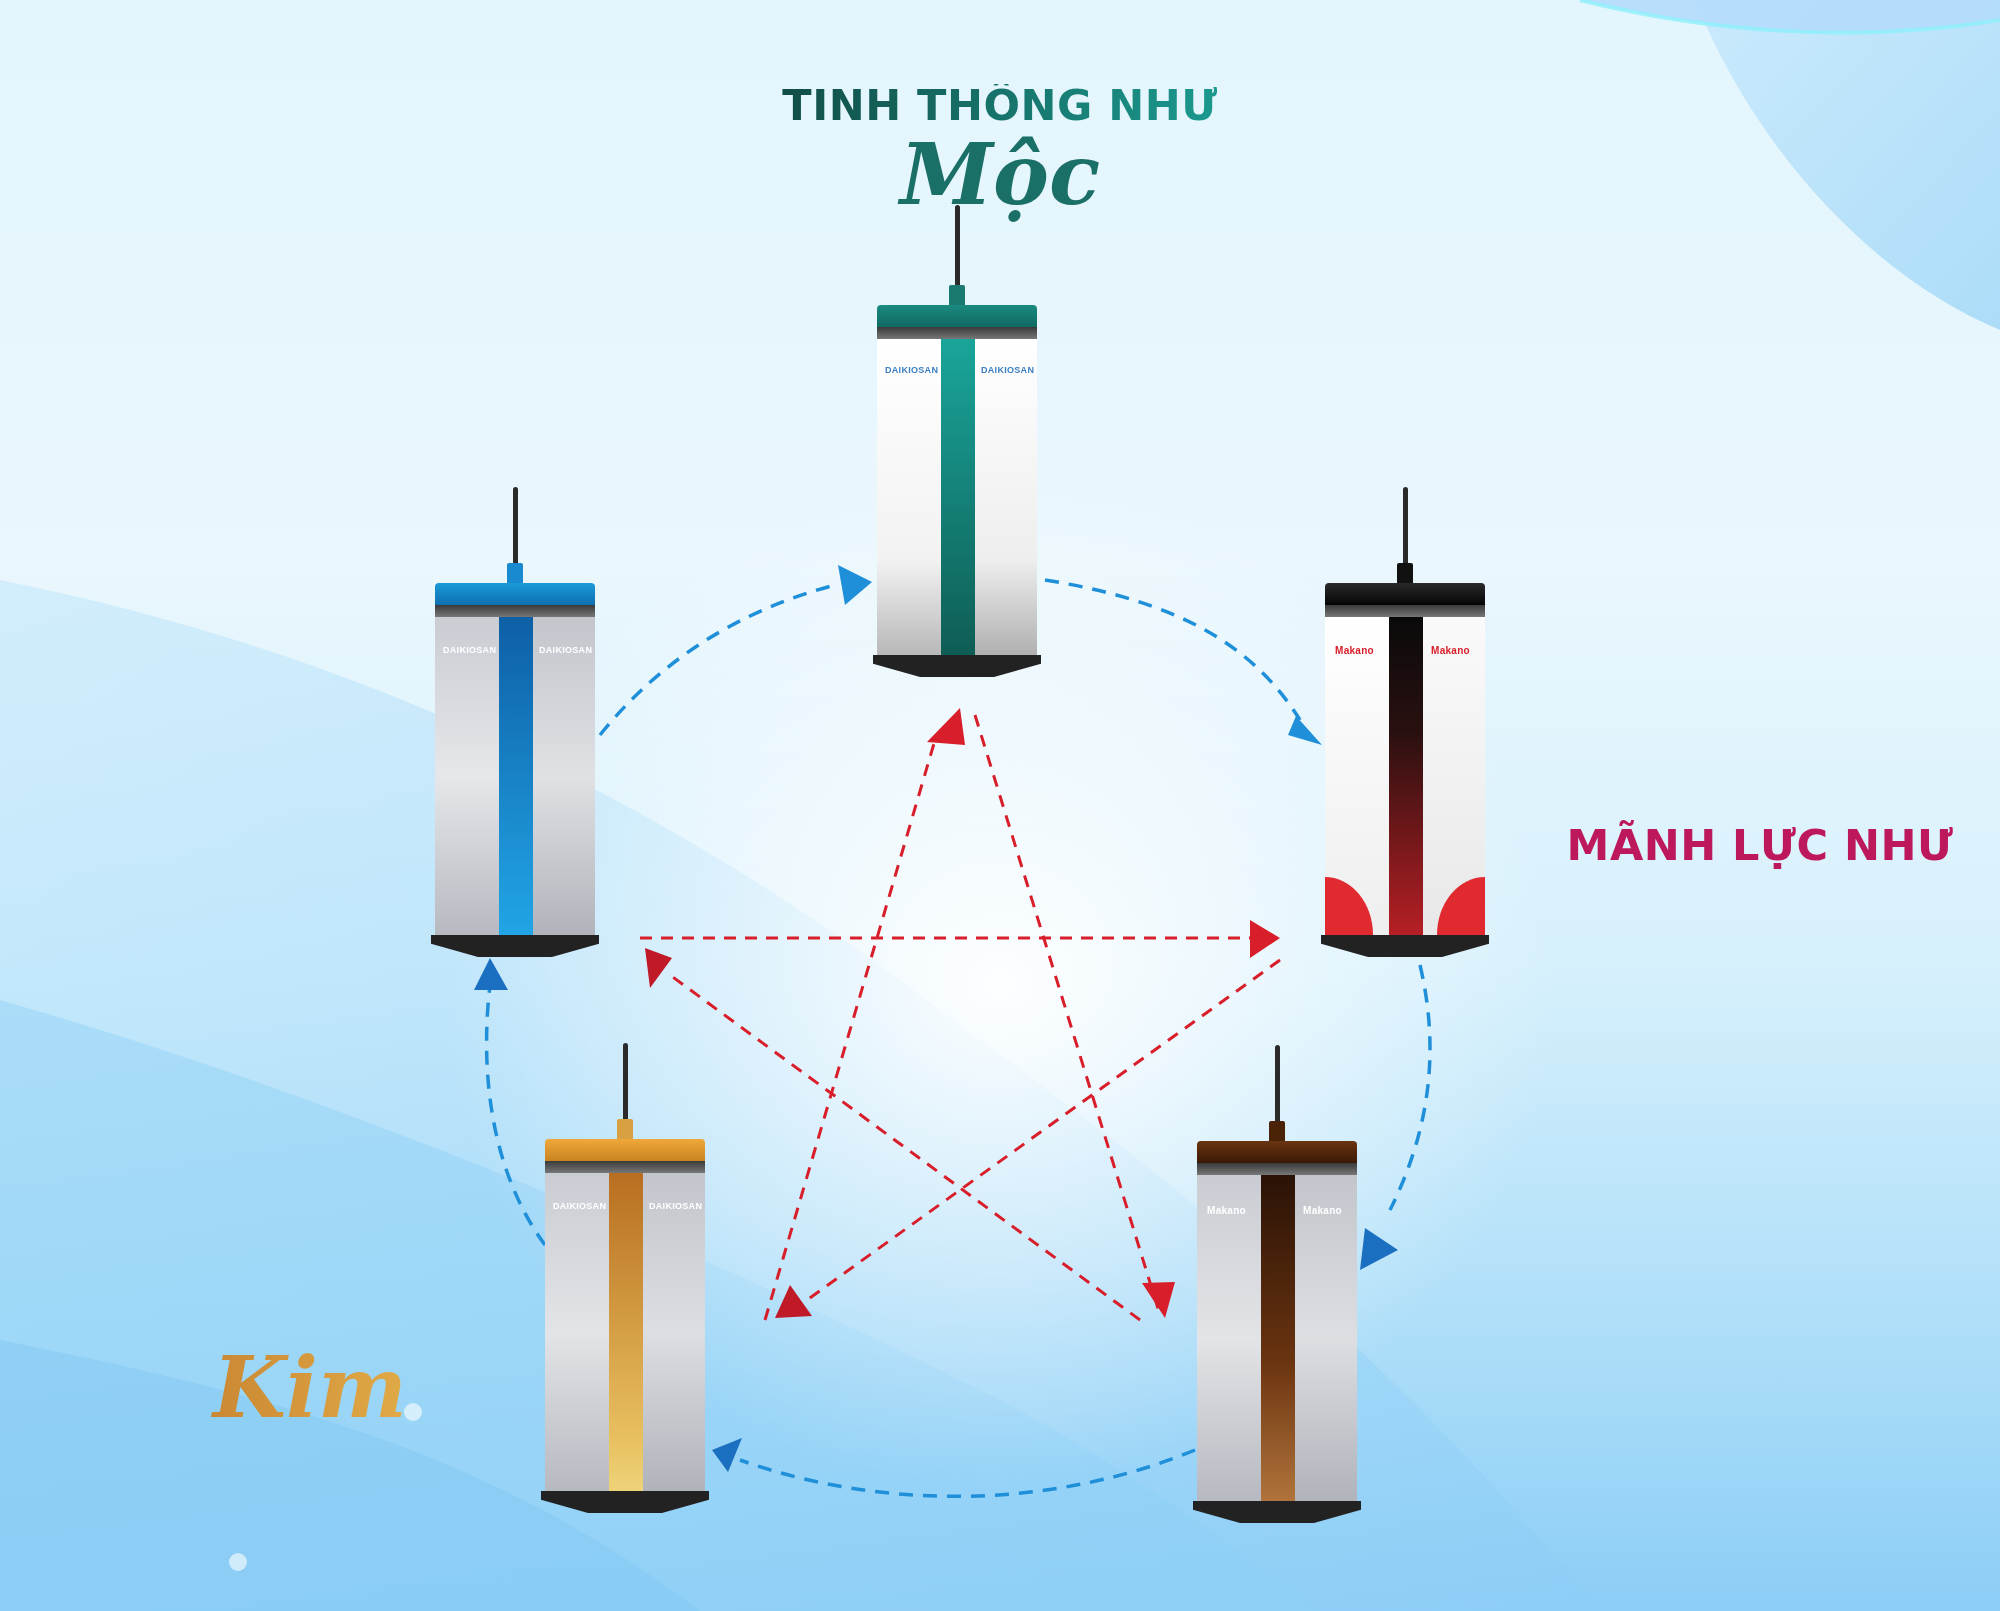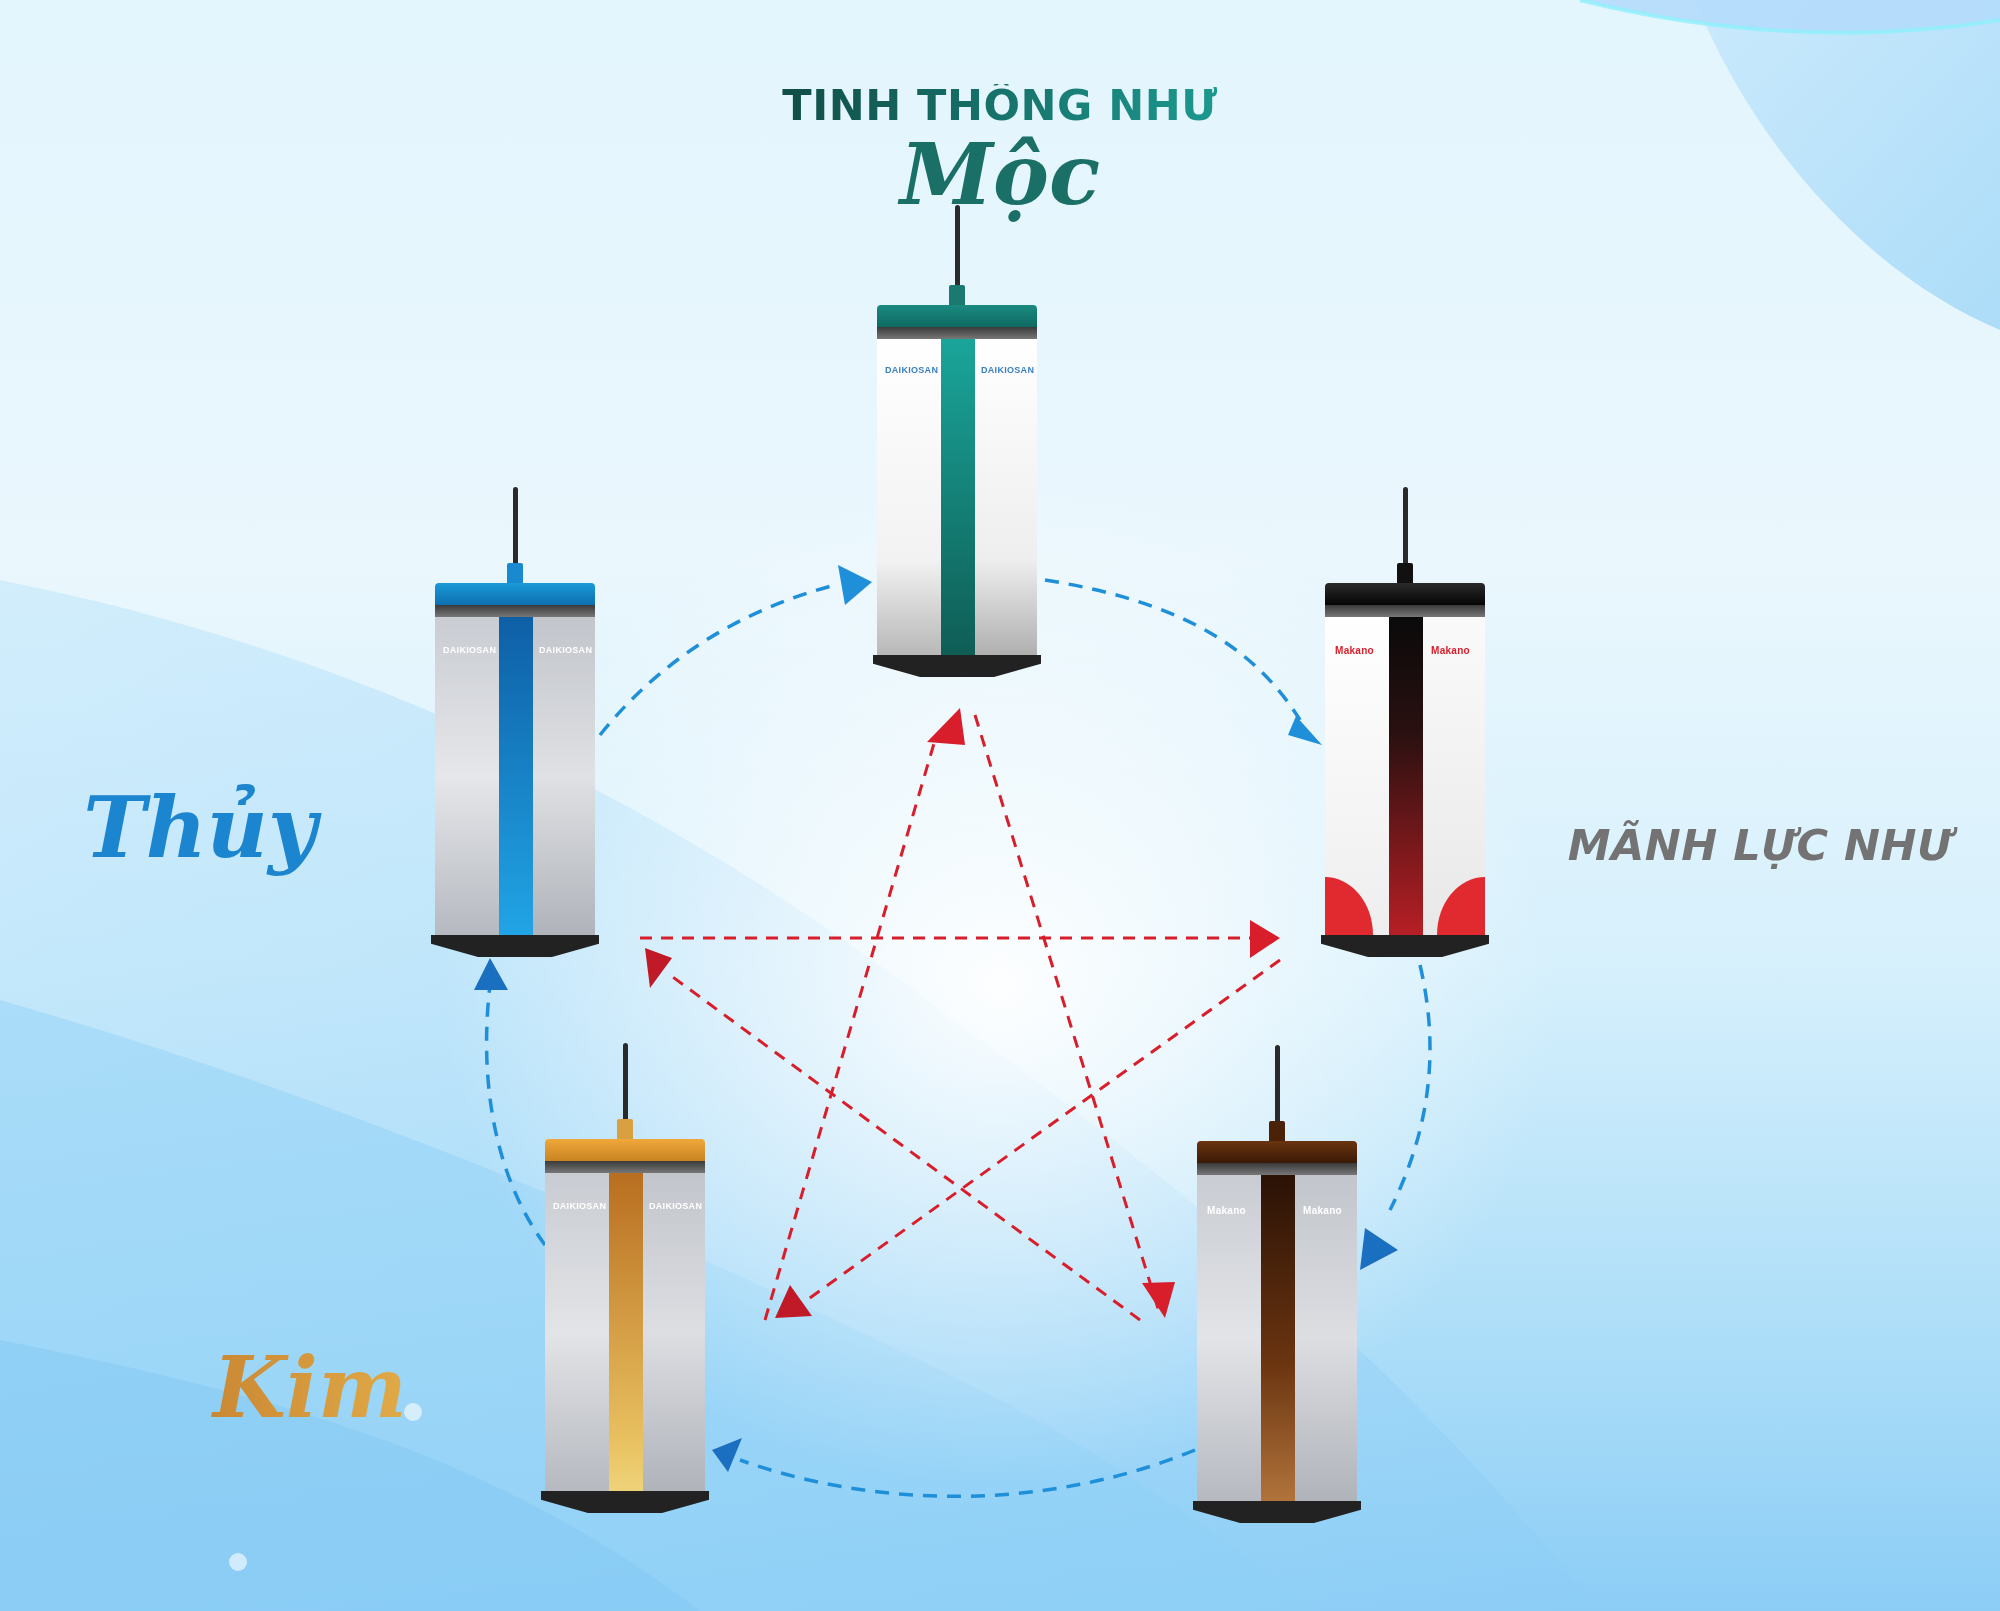--- a/index.html
+++ b/index.html
@@ -84,25 +84,24 @@
     <polygon points="1165,1318 1142,1283 1175,1282"></polygon>
   </g>
 </svg>
 
 <div class="label" style="left:700px;top:40px;width:600px;">
   <div class="kicker grad-text" style="background-image:linear-gradient(90deg,#0f3f3a,#1ea79c);">TINH THÔNG NHƯ</div>
   <div class="element" style="color:#1a6f67;text-align:center;">Mộc</div>
 </div>
 
 <div class="label" style="left:25px;top:780px;width:350px;">
-  <div class="element" style="color:#1b85cf;">Thủy</div>
 </div>
 
 <div class="label" style="left:1545px;top:780px;width:430px;">
-  <div class="kicker" style="color:#737373;font-style:italic;">MÃNH LỰC NHƯ</div>
+  <div class="kicker" style="color:#be185d;">MÃNH LỰC NHƯ</div>
 </div>
 
 <div class="label" style="left:150px;top:1340px;width:320px;">
   <div class="element grad-text" style="background-image:linear-gradient(90deg,#c37d2c,#e8b54e);">Kim</div>
 </div>
 
 <div class="label" style="left:1440px;top:1340px;width:400px;">
 </div>
 
 <div class="unit" style="left:877px;top:205px;width:160px;height:480px;">

